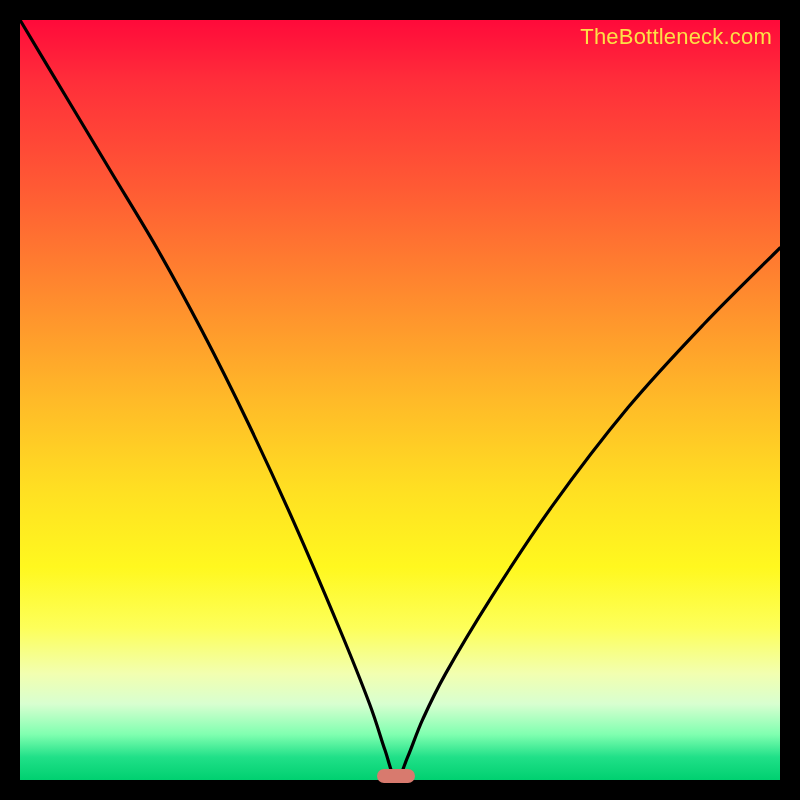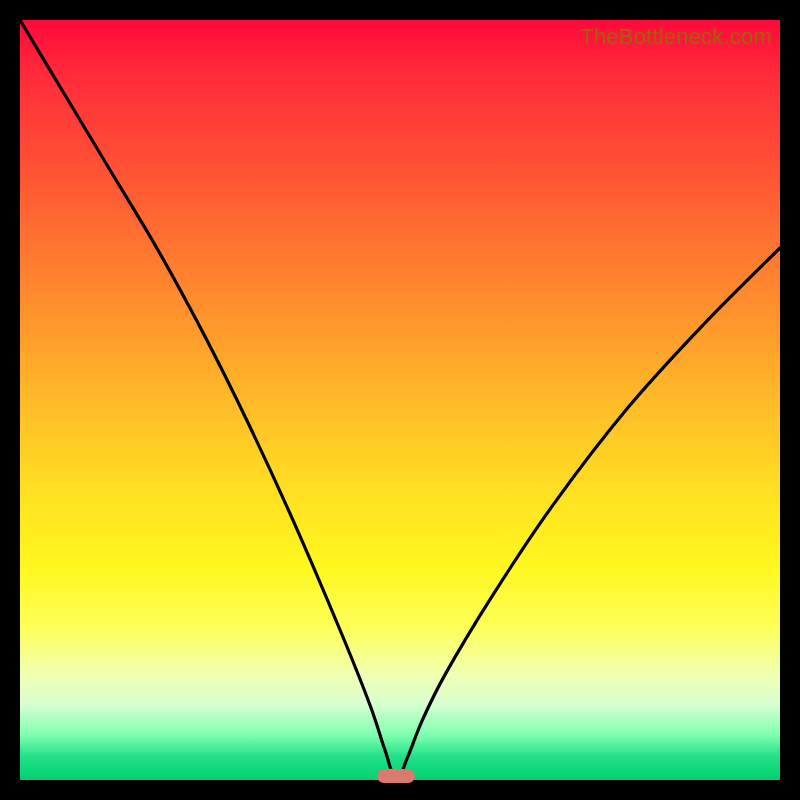--- a/index.html
+++ b/index.html
@@ -53,21 +53,21 @@
     width: 38px;
     height: 14px;
     border-radius: 7px;
     background: #d87a6e;
     transform: translate(-50%, -50%);
   }
   .watermark {
     position: absolute;
     top: 4px;
     right: 8px;
-    color: #a16207;
+    color: #fde047;
     font-size: 22px;
     letter-spacing: 0.2px;
     font-weight: 400;
   }
 </style>
 </head>
 <body>
 
 <div class="frame">
   <div class="plot-area"></div>

